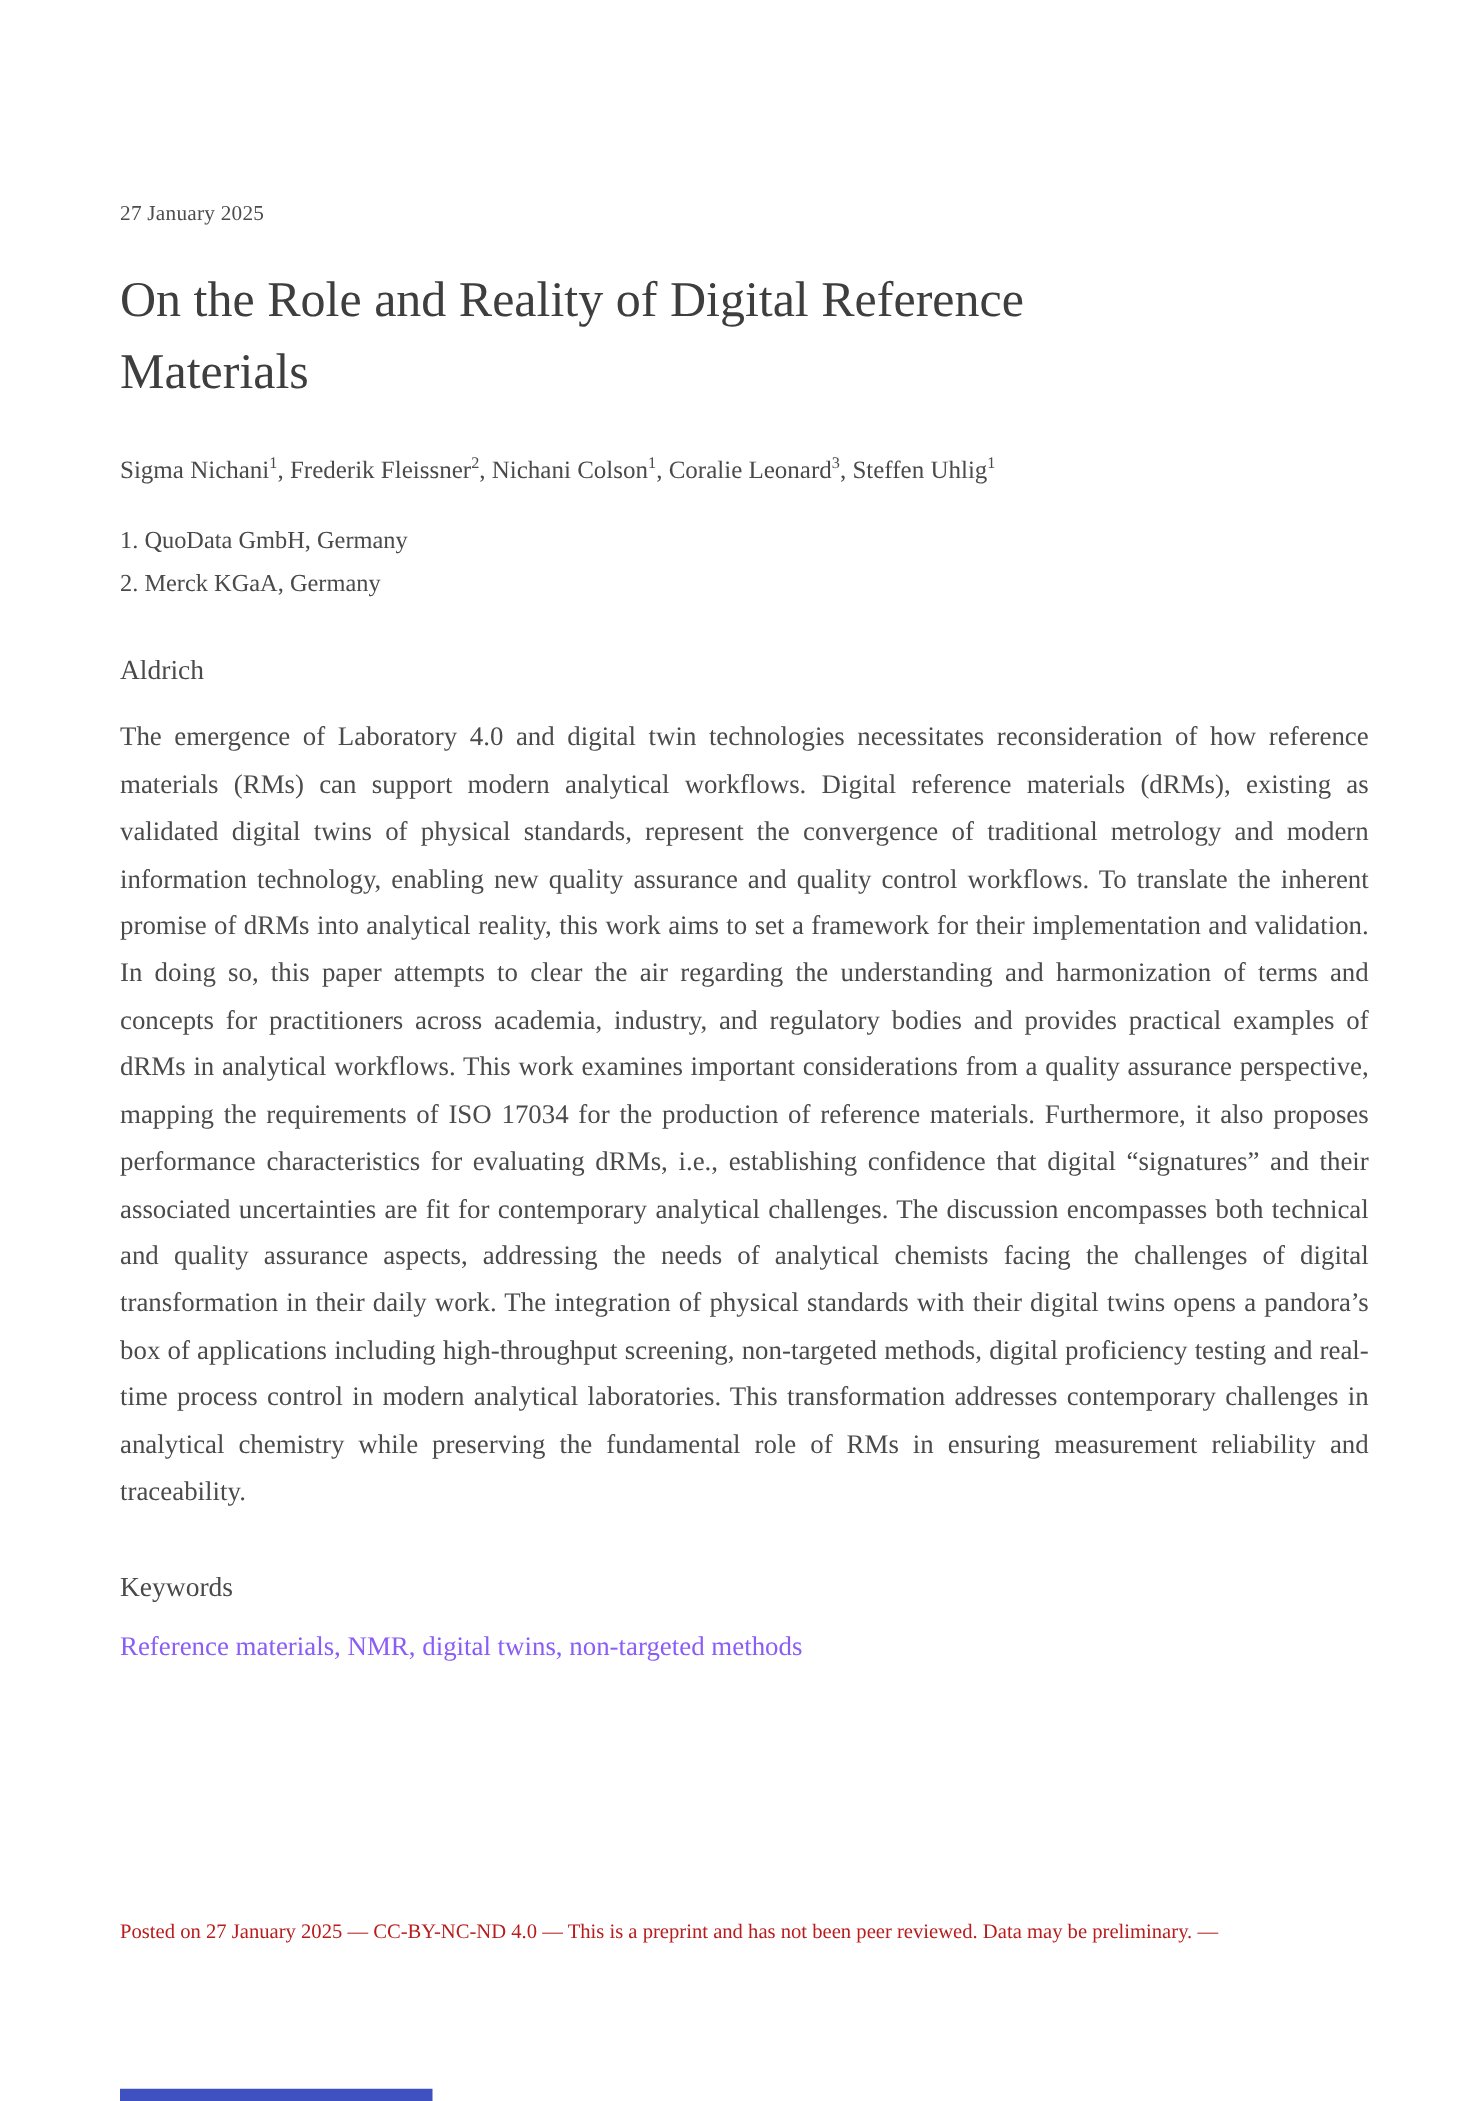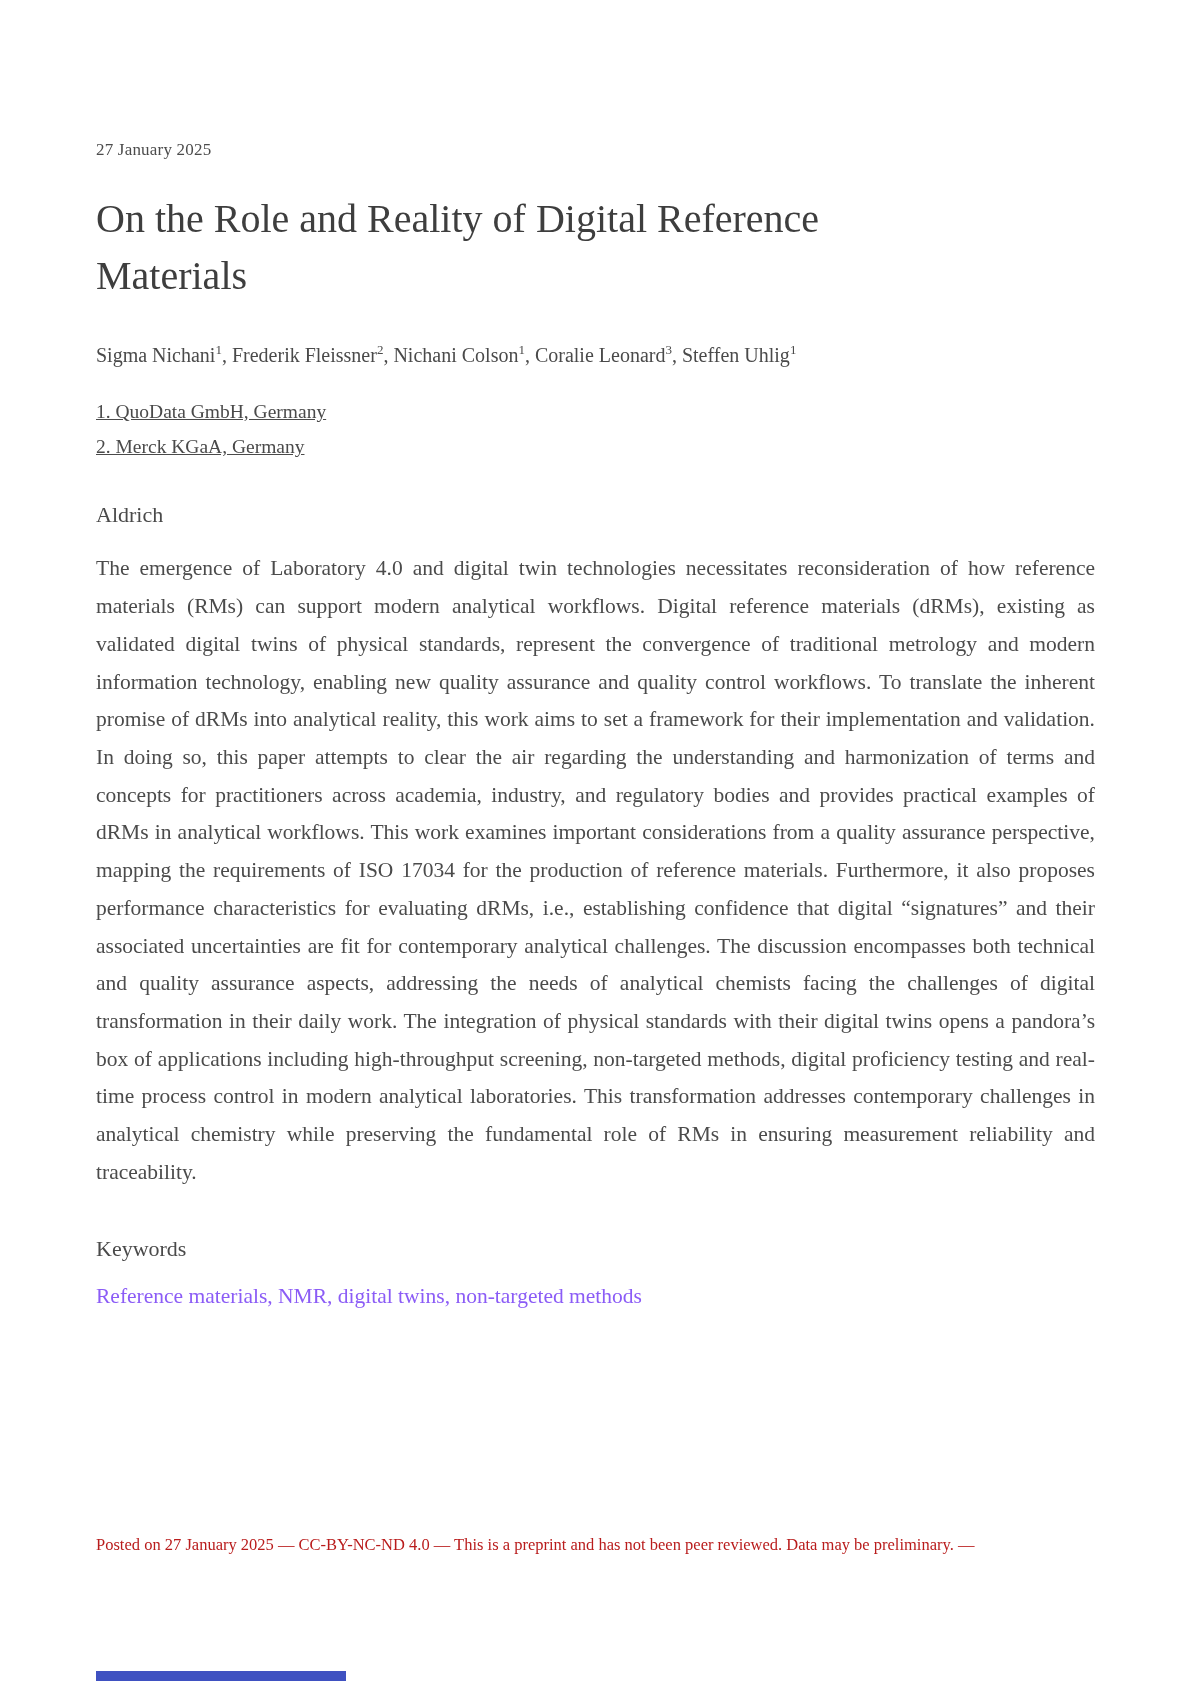--- a/index.html
+++ b/index.html
@@ -7,20 +7,21 @@
     position: relative;
     width: 1183px;
     height: 1681px;
     background: #ffffff;
     font-family: "Liberation Serif", "DejaVu Serif", serif;
     color: #4a4a4a;
     overflow: hidden;
   }
   .content {
     padding: 140px 88px 0 96px;
+    margin-top: 21px;
   }
   .date {
     font-size: 17px;
     color: #4c4c4c;
     letter-spacing: 0.2px;
   }
   .title {
     margin-top: 30px;
     font-size: 40px;
     font-weight: normal;
@@ -35,21 +36,20 @@
   }
   .authors sup {
     font-size: 13px;
     line-height: 0;
     vertical-align: super;
   }
   .affiliations {
     margin-top: 34px;
     font-size: 19.5px;
     color: #4a4a4a;
-    text-decoration: underline;
   }
   .affiliations .aff-item {
     margin-bottom: 13px;
   }
   .section-heading {
     margin-top: 44px;
     font-size: 22px;
     font-weight: normal;
     color: #4a4a4a;
   }

